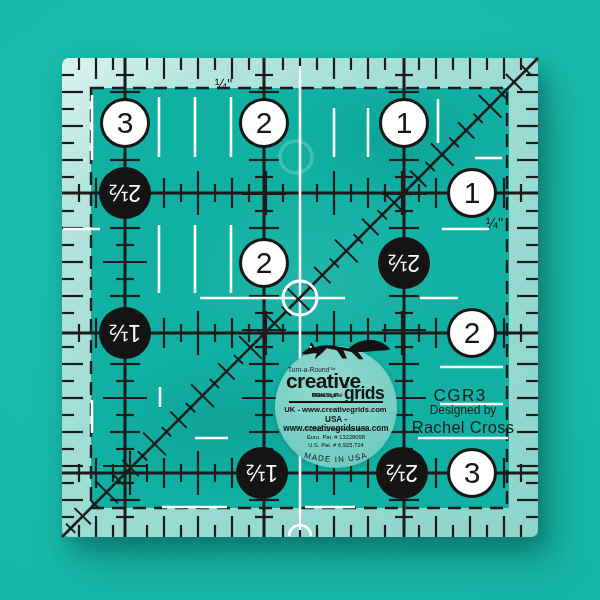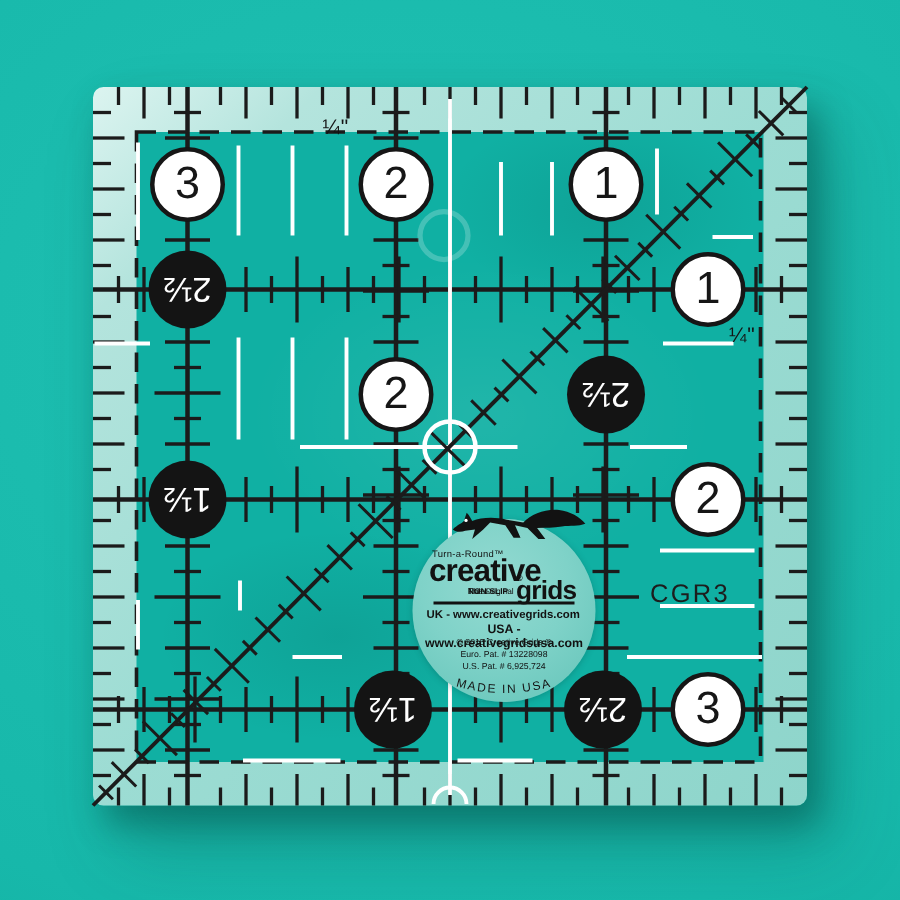--- a/index.html
+++ b/index.html
@@ -441,20 +441,24 @@
       <div class="num-circle white" style="left: 472px; top: 473px;">
         <span>3</span>
       </div>
     </div>
 
   <div class="lbl quarter" style="left:215px;top:76px;">¼"</div>
   <div class="lbl quarter" style="left:486px;top:215px;">¼"</div>
 
   <div class="lbl cgr3">CGR3</div>
 
+  <div class="lbl designed">
+    <span class="d1">Designed by</span>
+    <span class="d2">Rachel Cross</span>
+  </div>
 
   <div class="logo-disc">
     <svg class="fox" viewBox="0 0 100 28">
       <path d="M1 15 C4 12 7 11 9 9 L11 3 C13 5 14 7 15 9 C22 6 32 6 40 8 L52 10 C58 4 68 0 78 1 C86 2 93 6 97 11 C92 13 86 12 80 13 C74 14 68 14 62 14 L68 22 L63 22 L55 14 L46 12 L50 21 L45 21 L39 12 L28 10 L23 15 L15 22 L17 15 L10 16 C7 17 3 17 1 15 Z" fill="#121212"></path>
       <circle cx="10.5" cy="8.5" r="1.2" fill="#ffffff"></circle>
     </svg>
     <span class="turnaround">Turn-a-Round™</span>
     <span class="creative">creative</span>
     <span class="grids">
         <span>grids</span>

